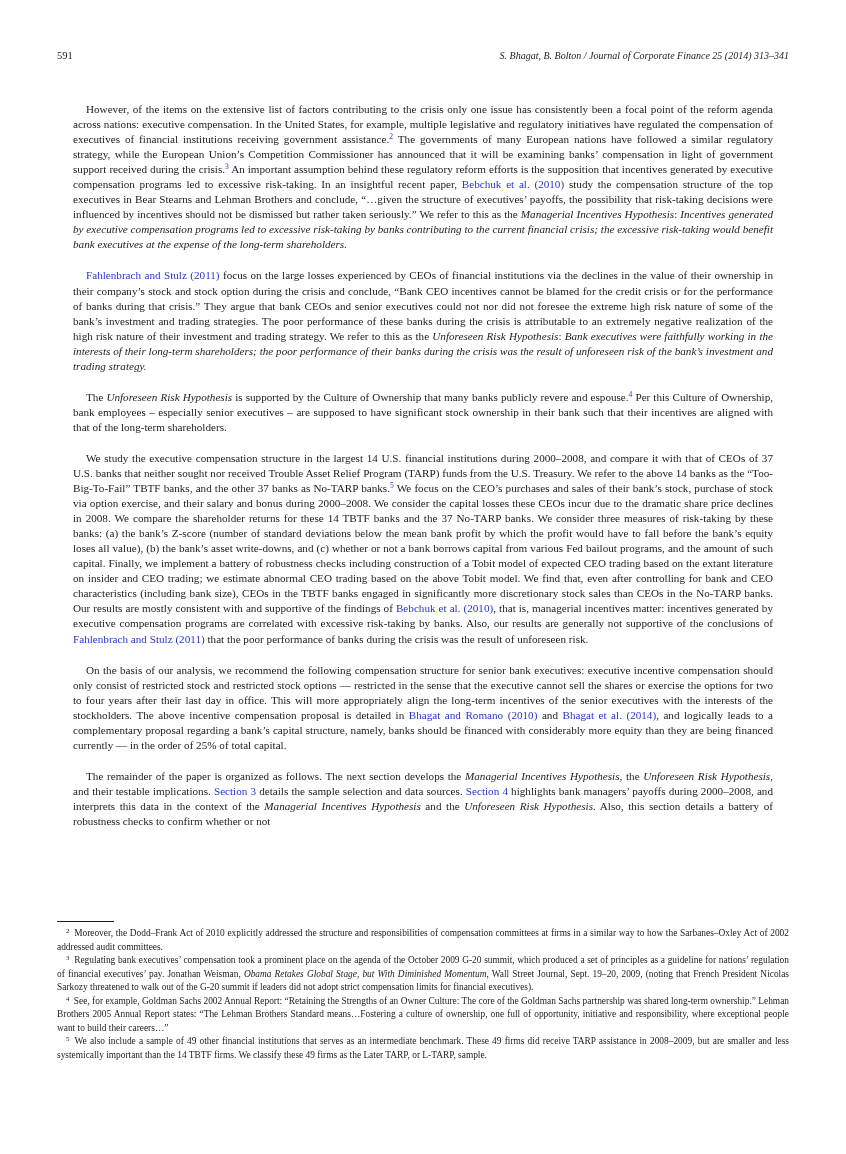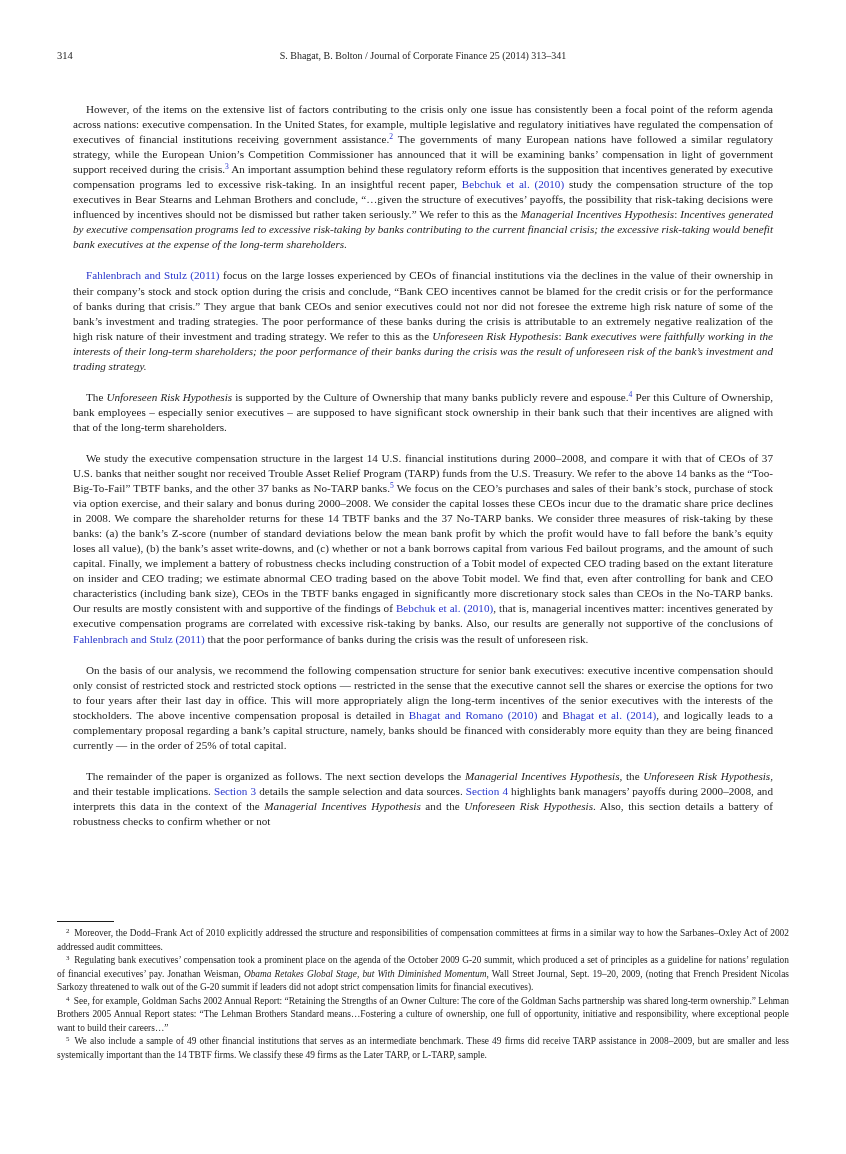--- a/index.html
+++ b/index.html
@@ -22,21 +22,22 @@
   }
   .pagenum {
     position: absolute;
     left: 0; top: 0;
     font-style: normal;
     font-size: 10.5px;
     color: #1c1c1c;
   }
   .journal {
     display: block;
-    text-align: center;
+    text-align: right;
+    font-style: italic;
     font-size: 10px;
     color: #1c1c1c;
   }
   .body-text {
     position: absolute;
     top: 86px;
     left: 57px;
     width: 732px;
     font-size: 11.15px;
     line-height: 15.05px;
@@ -79,21 +80,21 @@
     top: -3px;
     margin-right: 2px;
     vertical-align: baseline;
   }
 </style>
 </head>
 <body>
 
 <div class="page">
   <header class="running-header">
-    <span class="pagenum">314</span>
+    <span class="pagenum">591</span>
     <span class="journal">S. Bhagat, B. Bolton / Journal of Corporate Finance 25 (2014) 313–341</span>
   </header>
 
   <main class="body-text" id="body-text">
       <p class="para"><span>However, of the items on the extensive list of factors contributing to the crisis only one issue has consistently been a focal point of the reform agenda across nations: executive compensation. In the United States, for example, multiple legislative and regulatory initiatives have regulated the compensation of executives of financial institutions receiving government assistance.</span><a class="link"><sup class="fnref">2</sup></a><span> The governments of many European nations have followed a similar regulatory strategy, while the European Union’s Competition Commissioner has announced that it will be examining banks’ compensation in light of government support received during the crisis.</span><a class="link"><sup class="fnref">3</sup></a><span> An important assumption behind these regulatory reform efforts is the supposition that incentives generated by executive compensation programs led to excessive risk-taking. In an insightful recent paper, </span><a class="link">Bebchuk et al. (2010)</a><span> study the compensation structure of the top executives in Bear Stearns and Lehman Brothers and conclude, “…given the structure of executives’ payoffs, the possibility that risk-taking decisions were influenced by incentives should not be dismissed but rather taken seriously.” We refer to this as the </span><span class="it">Managerial Incentives Hypothesis</span><span>: </span><span class="it">Incentives generated by executive compensation programs led to excessive risk-taking by banks contributing to the current financial crisis; the excessive risk-taking would benefit bank executives at the expense of the long-term shareholders.</span></p>
       <p class="para"><a class="link">Fahlenbrach and Stulz (2011)</a><span> focus on the large losses experienced by CEOs of financial institutions via the declines in the value of their ownership in their company’s stock and stock option during the crisis and conclude, “Bank CEO incentives cannot be blamed for the credit crisis or for the performance of banks during that crisis.” They argue that bank CEOs and senior executives could not nor did not foresee the extreme high risk nature of some of the bank’s investment and trading strategies. The poor performance of these banks during the crisis is attributable to an extremely negative realization of the high risk nature of their investment and trading strategy. We refer to this as the </span><span class="it">Unforeseen Risk Hypothesis</span><span>: </span><span class="it">Bank executives were faithfully working in the interests of their long-term shareholders; the poor performance of their banks during the crisis was the result of unforeseen risk of the bank’s investment and trading strategy.</span></p>
       <p class="para"><span>The </span><span class="it">Unforeseen Risk Hypothesis</span><span> is supported by the Culture of Ownership that many banks publicly revere and espouse.</span><a class="link"><sup class="fnref">4</sup></a><span> Per this Culture of Ownership, bank employees – especially senior executives – are supposed to have significant stock ownership in their bank such that their incentives are aligned with that of the long-term shareholders.</span></p>
       <p class="para"><span>We study the executive compensation structure in the largest 14 U.S. financial institutions during 2000–2008, and compare it with that of CEOs of 37 U.S. banks that neither sought nor received Trouble Asset Relief Program (TARP) funds from the U.S. Treasury. We refer to the above 14 banks as the “Too-Big-To-Fail” TBTF banks, and the other 37 banks as No-TARP banks.</span><a class="link"><sup class="fnref">5</sup></a><span> We focus on the CEO’s purchases and sales of their bank’s stock, purchase of stock via option exercise, and their salary and bonus during 2000–2008. We consider the capital losses these CEOs incur due to the dramatic share price declines in 2008. We compare the shareholder returns for these 14 TBTF banks and the 37 No-TARP banks. We consider three measures of risk-taking by these banks: (a) the bank’s Z-score (number of standard deviations below the mean bank profit by which the profit would have to fall before the bank’s equity loses all value), (b) the bank’s asset write-downs, and (c) whether or not a bank borrows capital from various Fed bailout programs, and the amount of such capital. Finally, we implement a battery of robustness checks including construction of a Tobit model of expected CEO trading based on the extant literature on insider and CEO trading; we estimate abnormal CEO trading based on the above Tobit model. We find that, even after controlling for bank and CEO characteristics (including bank size), CEOs in the TBTF banks engaged in significantly more discretionary stock sales than CEOs in the No-TARP banks. Our results are mostly consistent with and supportive of the findings of </span><a class="link">Bebchuk et al. (2010)</a><span>, that is, managerial incentives matter: incentives generated by executive compensation programs are correlated with excessive risk-taking by banks. Also, our results are generally not supportive of the conclusions of </span><a class="link">Fahlenbrach and Stulz (2011)</a><span> that the poor performance of banks during the crisis was the result of unforeseen risk.</span></p>
       <p class="para"><span>On the basis of our analysis, we recommend the following compensation structure for senior bank executives: executive incentive compensation should only consist of restricted stock and restricted stock options — restricted in the sense that the executive cannot sell the shares or exercise the options for two to four years after their last day in office. This will more appropriately align the long-term incentives of the senior executives with the interests of the stockholders. The above incentive compensation proposal is detailed in </span><a class="link">Bhagat and Romano (2010)</a><span> and </span><a class="link">Bhagat et al. (2014)</a><span>, and logically leads to a complementary proposal regarding a bank’s capital structure, namely, banks should be financed with considerably more equity than they are being financed currently — in the order of 25% of total capital.</span></p>
       <p class="para"><span>The remainder of the paper is organized as follows. The next section develops the </span><span class="it">Managerial Incentives Hypothesis,</span><span> the </span><span class="it">Unforeseen Risk Hypothesis</span><span>, and their testable implications. </span><a class="link">Section 3</a><span> details the sample selection and data sources. </span><a class="link">Section 4</a><span> highlights bank managers’ payoffs during 2000–2008, and interprets this data in the context of the </span><span class="it">Managerial Incentives Hypothesis</span><span> and the </span><span class="it">Unforeseen Risk Hypothesis</span><span>. Also, this section details a battery of robustness checks to confirm whether or not</span></p>

